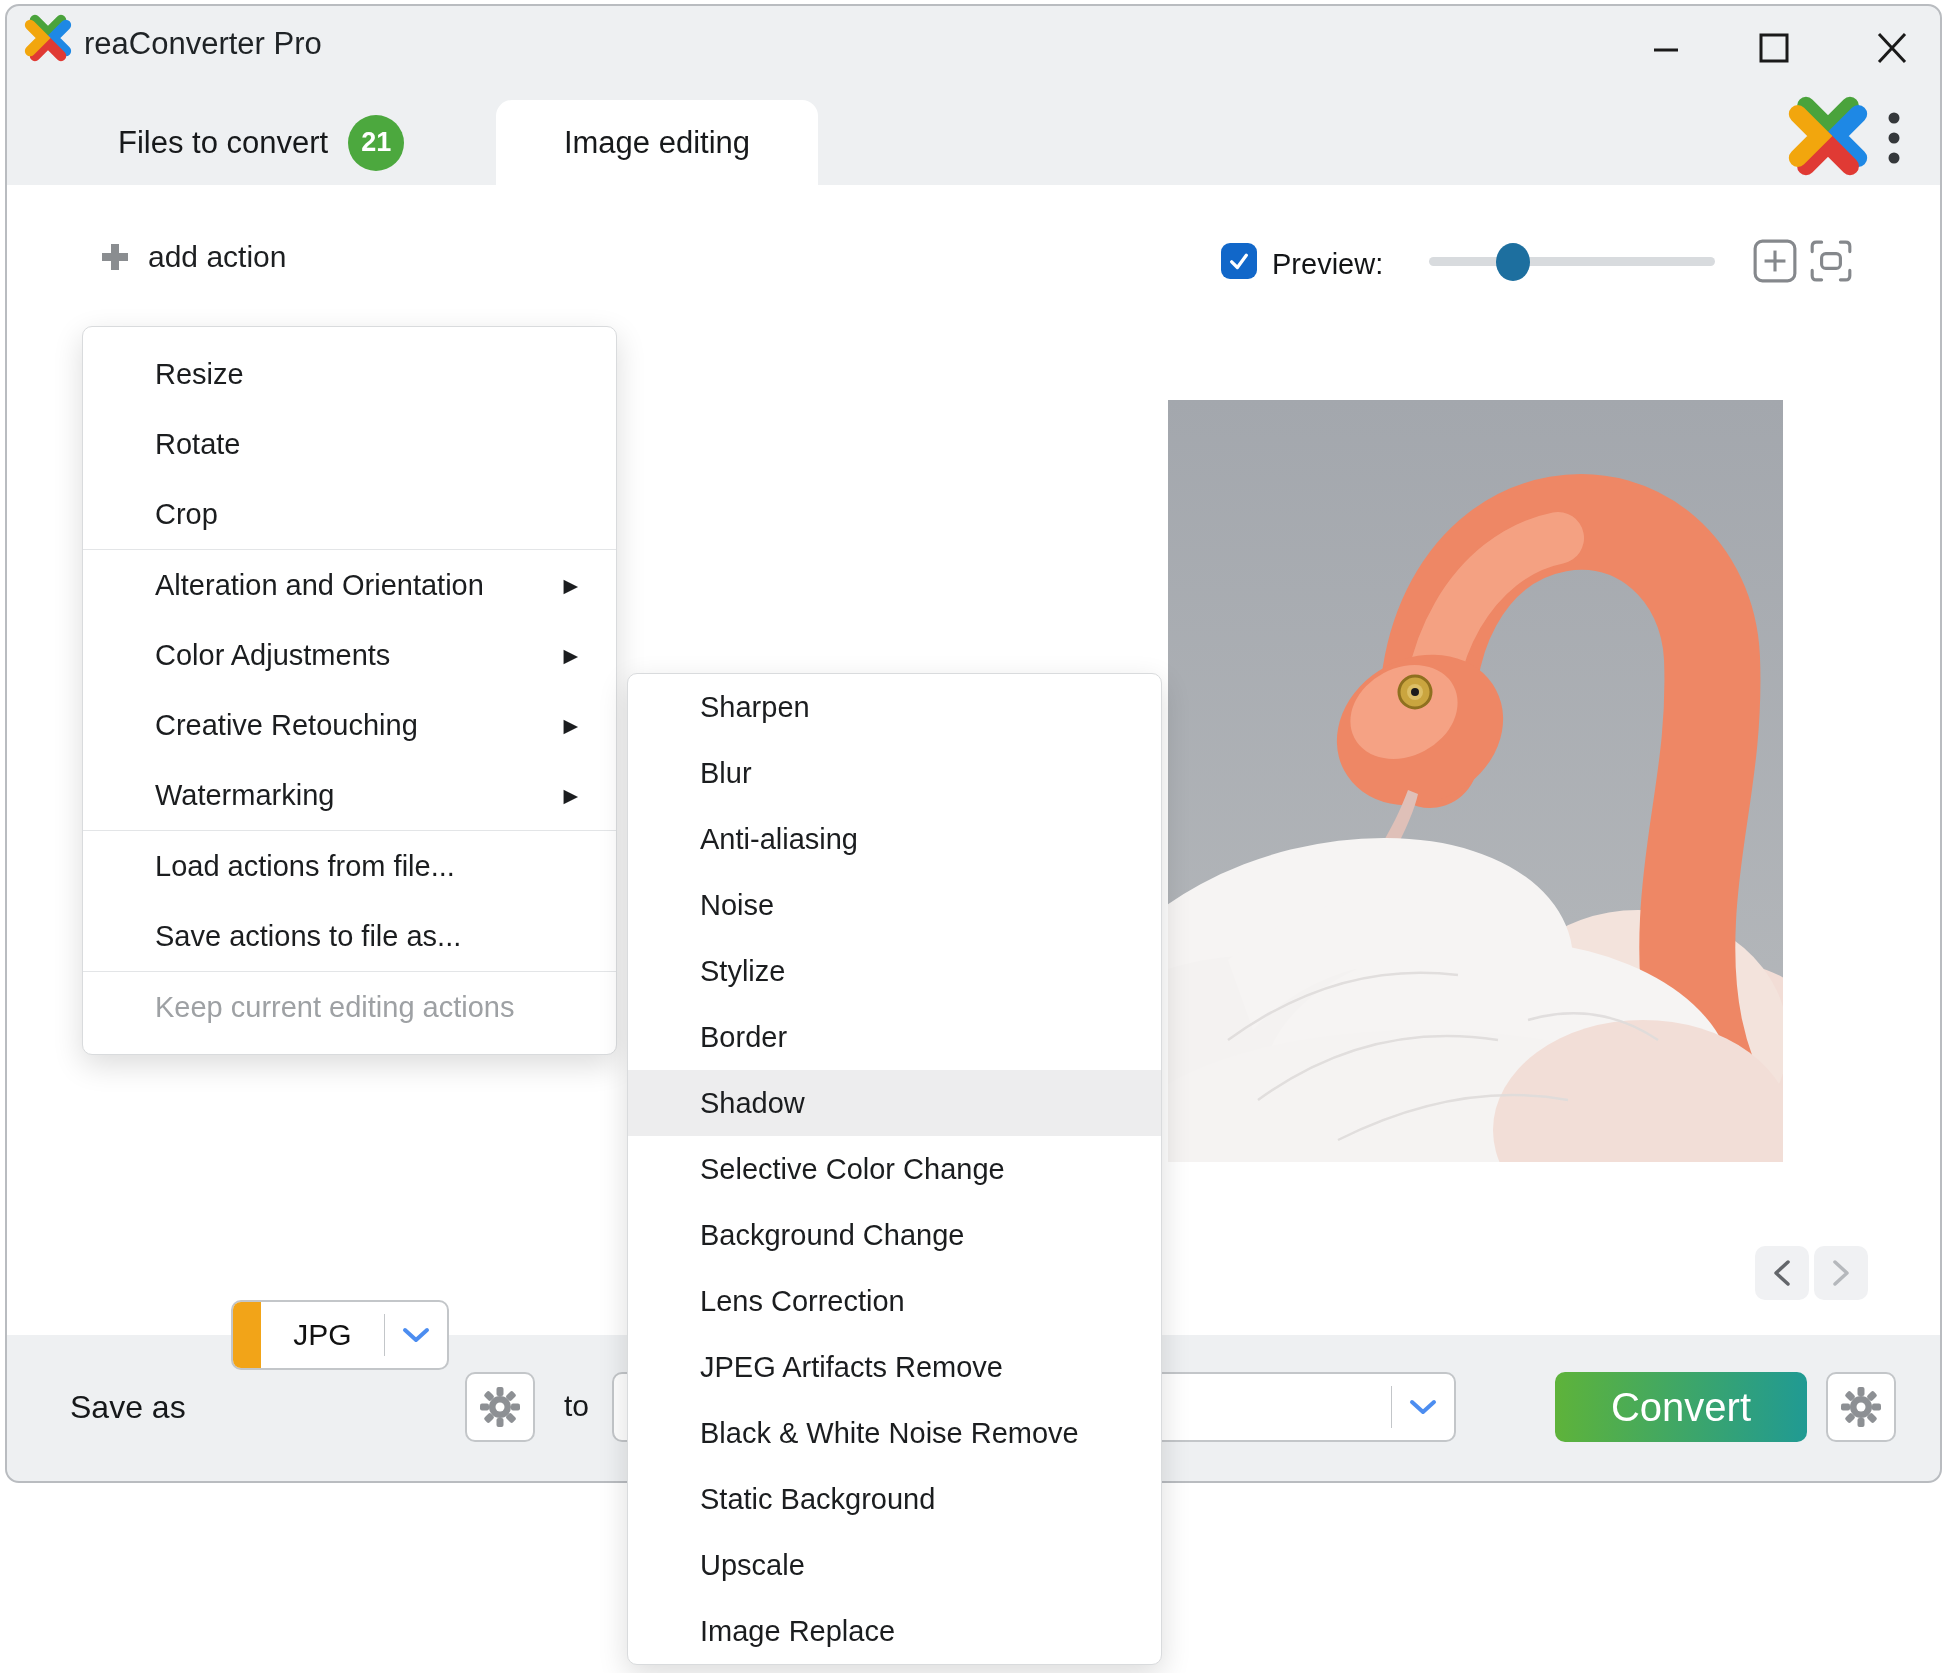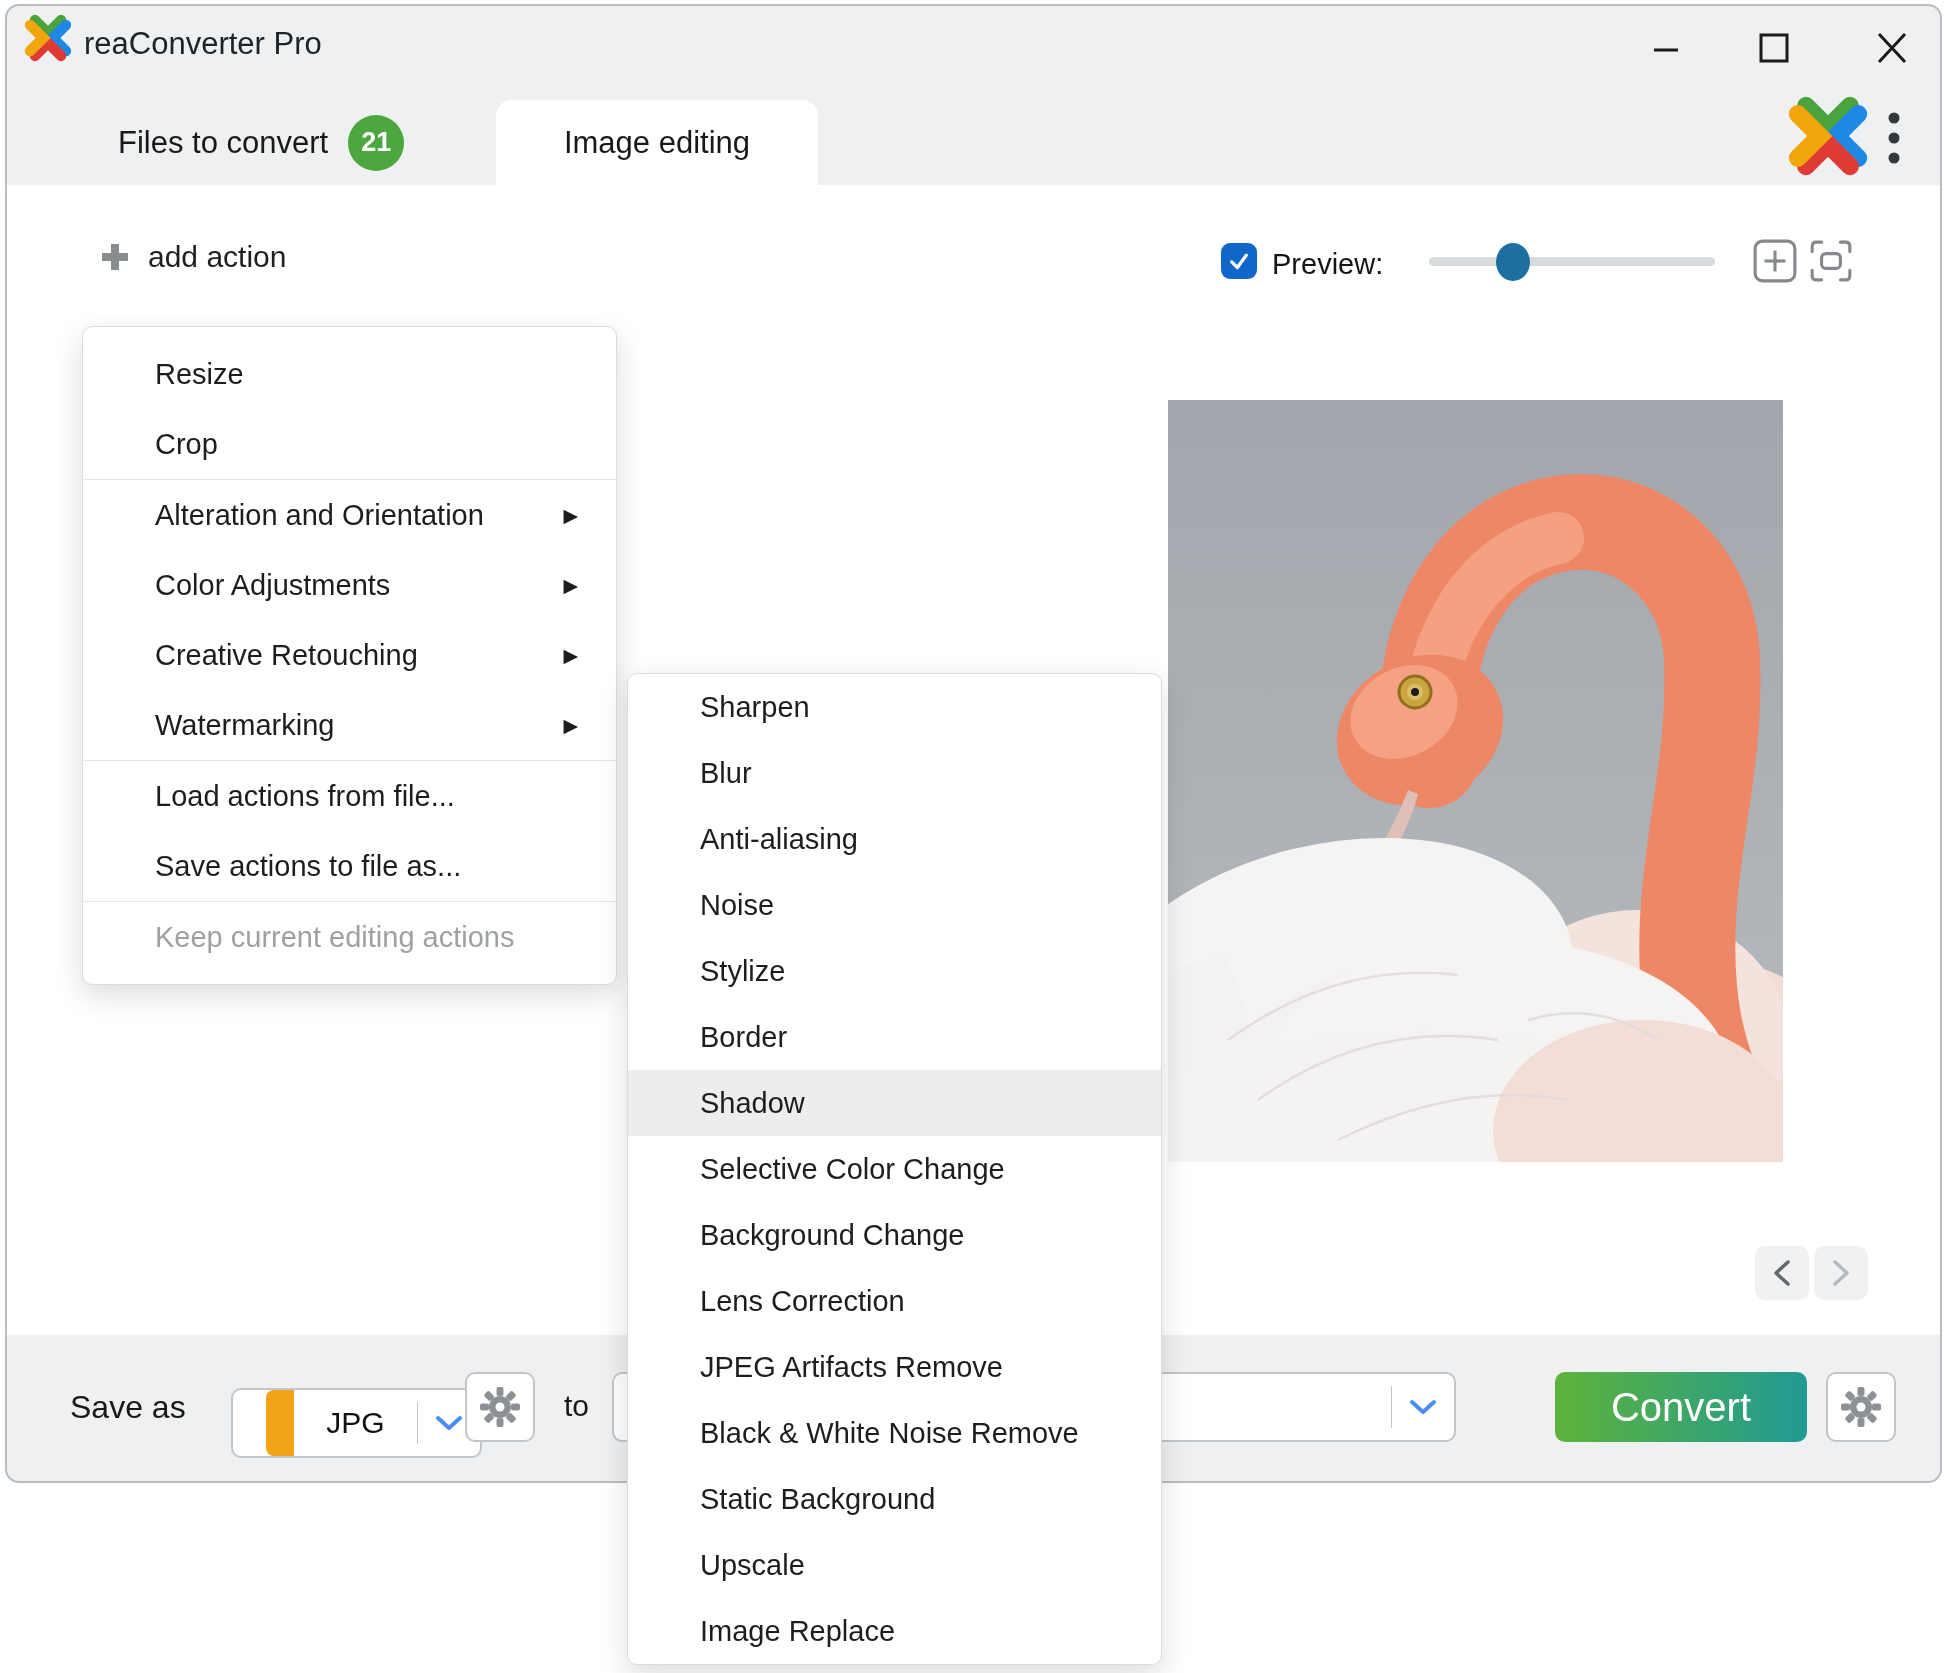--- a/index.html
+++ b/index.html
@@ -58,21 +58,21 @@
 
   
   .preview-image{left:1168px;top:400px;width:615px;height:762px;z-index:2;}
   .nav-btn{width:54px;height:54px;border-radius:10px;background:#f0f1f3;z-index:2;
     display:flex;align-items:center;justify-content:center;}
 
   
   .save-as-label{left:70px;top:1389px;font-size:32px;color:#16181a;z-index:3;}
   .to-label{left:557px;top:1389px;font-size:30px;color:#16181a;z-index:3;margin-left:7px;}
   .combo{background:#fff;border:2px solid #c3c6c9;border-radius:10px;z-index:3;display:flex;align-items:center;}
-  .format-combo{left:231px;top:1388px;width:214px;height:66px;padding-left:33px;}
+  .format-combo{left:231px;top:1300px;width:214px;height:66px;}
   .format-stripe{width:28px;height:100%;background:#f2a418;border-radius:8px 0 0 8px;}
   .format-value{flex:1;text-align:center;font-size:30px;color:#111;}
   .combo-div{width:1px;height:42px;background:#c3c6c9;}
   .combo-chevron{width:62px;display:flex;align-items:center;justify-content:center;}
   .gear-btn{background:#fff;border:2px solid #c3c6c9;border-radius:10px;width:66px;height:66px;z-index:3;
     display:flex;align-items:center;justify-content:center;}
   .dest-field{left:612px;top:1372px;width:840px;height:66px;z-index:3;}
   .dest-value{flex:1;padding-left:24px;font-size:29px;color:#333;}
   .convert-btn{left:1555px;top:1372px;width:252px;height:70px;border-radius:10px;z-index:3;
     background:linear-gradient(90deg,#5eb33a,#209a93);
@@ -209,20 +209,23 @@
   <svg width="26" height="30" viewBox="0 0 26 30">
     <polyline points="7,4 19,15 7,26" fill="none" stroke="#b5b8bc" stroke-width="3.5" stroke-linecap="round" stroke-linejoin="round"></polyline>
   </svg>
 </div>
 
 <div class="abs menu menu-1">
   <div class="menu-item">
       <span>Resize</span>
     </div>
   <div class="menu-item">
+      <span>Rotate</span>
+    </div>
+  <div class="menu-item">
       <span>Crop</span>
     </div>
   <div class="menu-sep"></div>
   <div class="menu-item">
       <span>Alteration and Orientation</span>
       <span class="arrow-right">▶</span>
     </div>
   <div class="menu-item">
       <span>Color Adjustments</span>
       <span class="arrow-right">▶</span>

